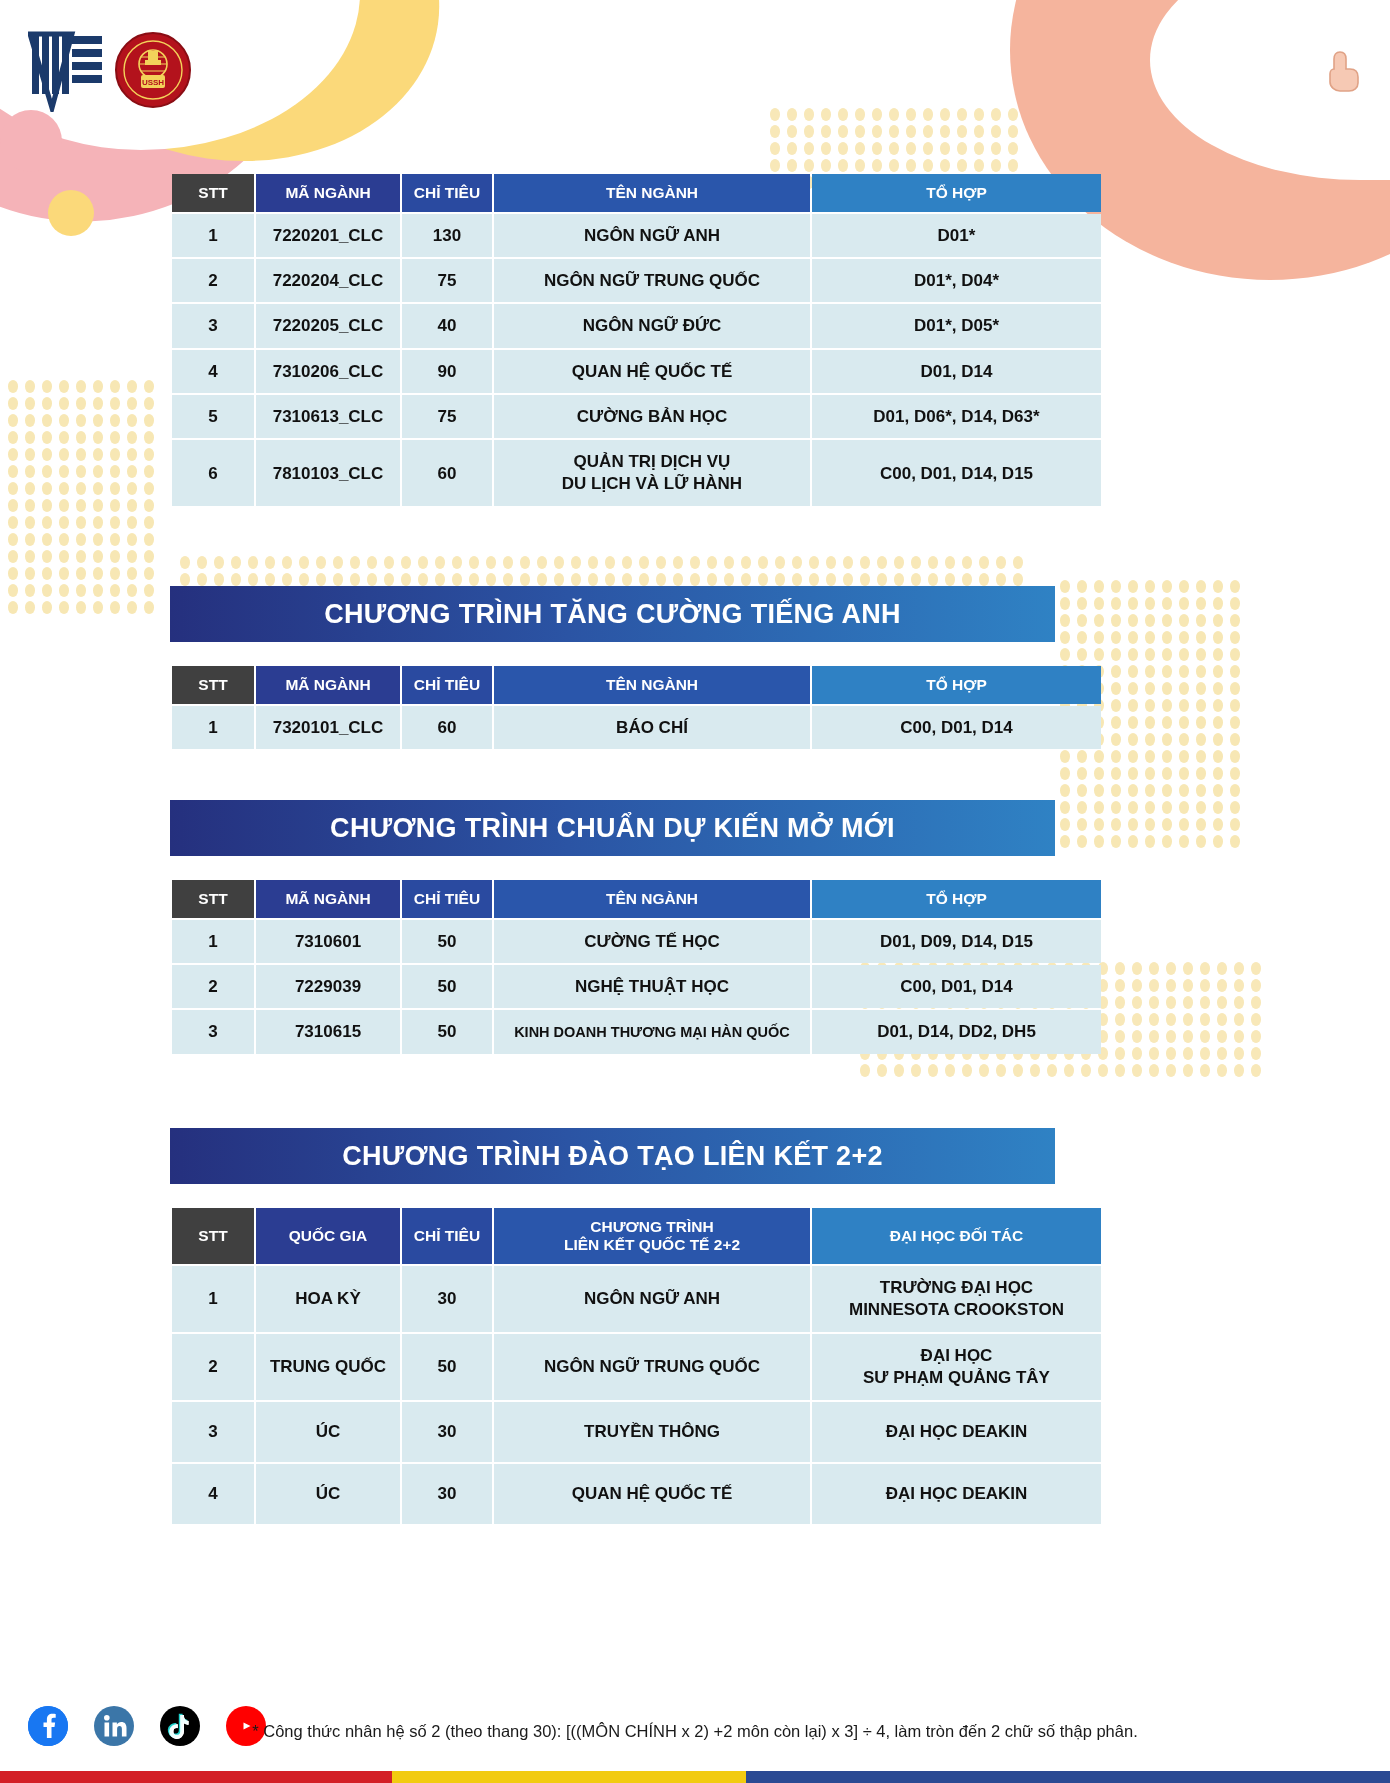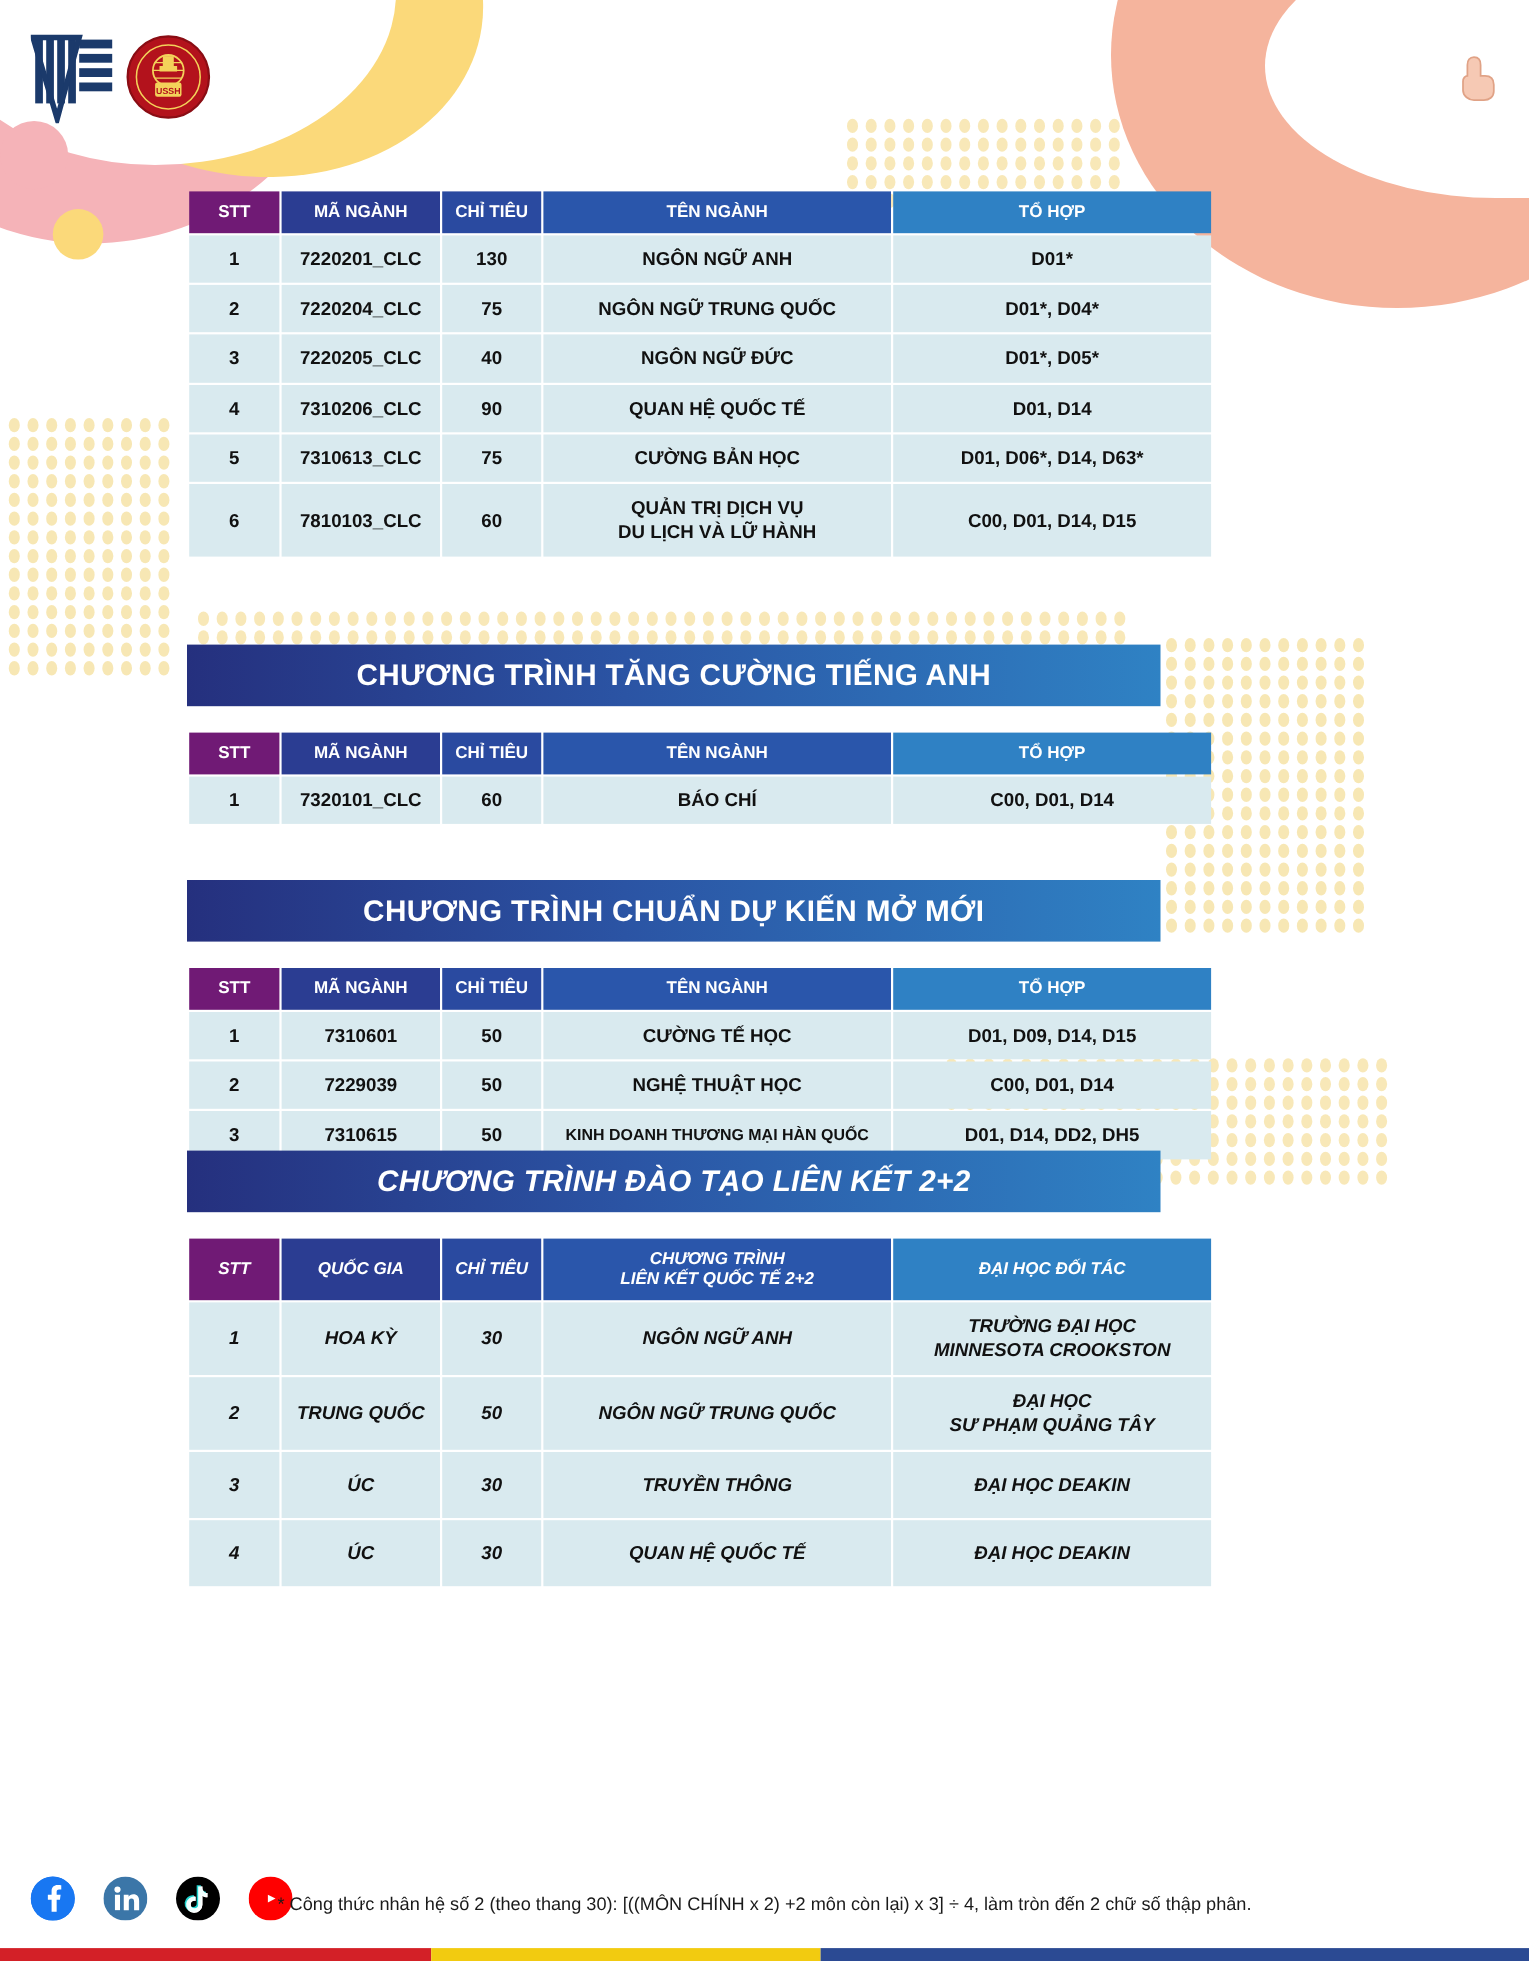--- a/index.html
+++ b/index.html
@@ -83,21 +83,21 @@
     color:#ffffff;font-weight:bold;font-size:27px;letter-spacing:.3px;
     white-space:nowrap;
   }
 
   
   table{border-collapse:separate;border-spacing:2px;width:885px;table-layout:fixed;}
   thead th{
     color:#fff;font-size:15.5px;font-weight:bold;line-height:1.15;
     padding:10px 4px;text-align:center;vertical-align:middle;
   }
-  th.c1{background:#701a75;}
+  th.c1{background:#404040;}
   th.c2{background:#2b3d92;}
   th.c3{background:#2a4aa0;}
   th.c4{background:#2a56ab;}
   th.c5{background:#2f81c4;}
 
   tbody td{
     background:#d9eaef;
     text-align:center;vertical-align:middle;
     font-size:17px;font-weight:bold;color:#111;
     padding:11px 4px;line-height:1.25;
@@ -948,21 +948,21 @@
           <tr>
             <td>3</td>
             <td>7310615</td>
             <td>50</td>
             <td class="small">KINH DOANH THƯƠNG MẠI HÀN QUỐC</td>
             <td>D01, D14, DD2, DH5</td>
           </tr>
         </tbody>
       </table>
     </div>
-    <div class="section" style="top: 1046px; font-style: italic;">
+    <div class="section" style="top: 1128px;">
       <div class="banner">
         <span>CHƯƠNG TRÌNH ĐÀO TẠO LIÊN KẾT 2+2</span>
       </div>
       <table style="margin-top: 22px;">
         <thead>
           <tr>
             <th class="c1 col-stt">STT</th>
             <th class="c2 col-code">QUỐC GIA</th>
             <th class="c3 col-quota">CHỈ TIÊU</th>
             <th class="c4 col-name">CHƯƠNG TRÌNH<br>LIÊN KẾT QUỐC TẾ 2+2</th>

